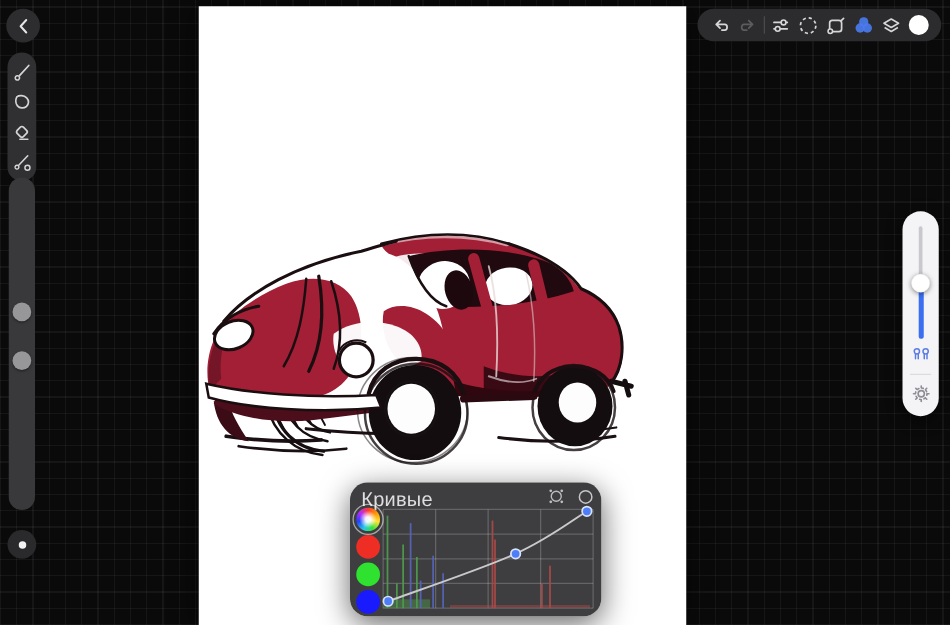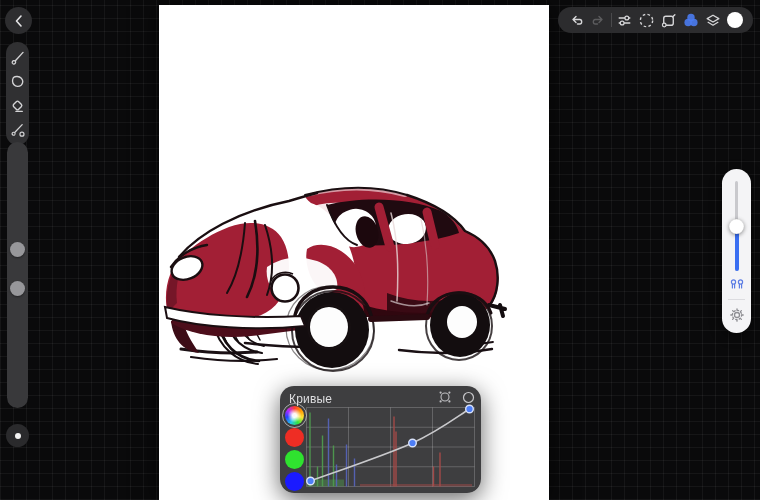--- a/index.html
+++ b/index.html
@@ -36,21 +36,21 @@
   .rp-track-gray{position:absolute;left:13px;top:12px;width:3px;height:90px;background:#c9c9cd;border-radius:2px;}
   .rp-track-blue{position:absolute;left:12.5px;width:4px;border-radius:2px;background:#3a6ff2;}
   .rp-knob{position:absolute;left:7px;width:15px;height:15px;border-radius:50%;background:#ffffff;
            box-shadow:0 1px 4px rgba(0,0,0,.45), inset 0 0 0 0.5px rgba(0,0,0,.08);}
   .rp-pins{position:absolute;left:6.5px;top:108px;}
   .rp-divider{position:absolute;left:6px;right:6px;top:130px;height:1px;background:#dcdce0;}
   .rp-gear{position:absolute;left:6.5px;top:138px;}
   
   .curves-panel{left:280px;top:386px;width:201px;height:107px;border-radius:14px;
                 background:rgba(56,56,58,0.97);box-shadow:0 6px 24px rgba(0,0,0,.6);}
-  .cp-title{position:absolute;left:9px;top:6px;font-size:12px;color:#dedee0;letter-spacing:.2px;}
+  .cp-title{position:absolute;left:9px;top:6px;font-size:16px;color:#dedee0;letter-spacing:.2px;}
   .cp-hicon{position:absolute;top:4px;width:14px;height:14px;display:flex;align-items:center;justify-content:center;}
   .cp-hicon.a{left:158px;} .cp-hicon.b{left:181px;}
   .channel-btn{position:absolute;left:5px;width:19px;height:19px;border-radius:50%;}
   .channel-btn.selected{outline:1.5px solid rgba(255,255,255,.55);outline-offset:2px;}
   .channel-wheel{background:
       radial-gradient(circle at 50% 50%, rgba(255,255,255,.95) 0 2px, rgba(255,255,255,0) 7px),
       conic-gradient(#ff3b30,#ff9500,#ffe234,#35e23c,#27c8e8,#2442ff,#b429ff,#ff3b30);}
   #curve-svg{position:absolute;left:0;top:0;}
   .accent-fill{fill:var(--accent,#4a7bf0);}
   .pin-stroke{stroke:var(--accent2,#5b7ce4);}

